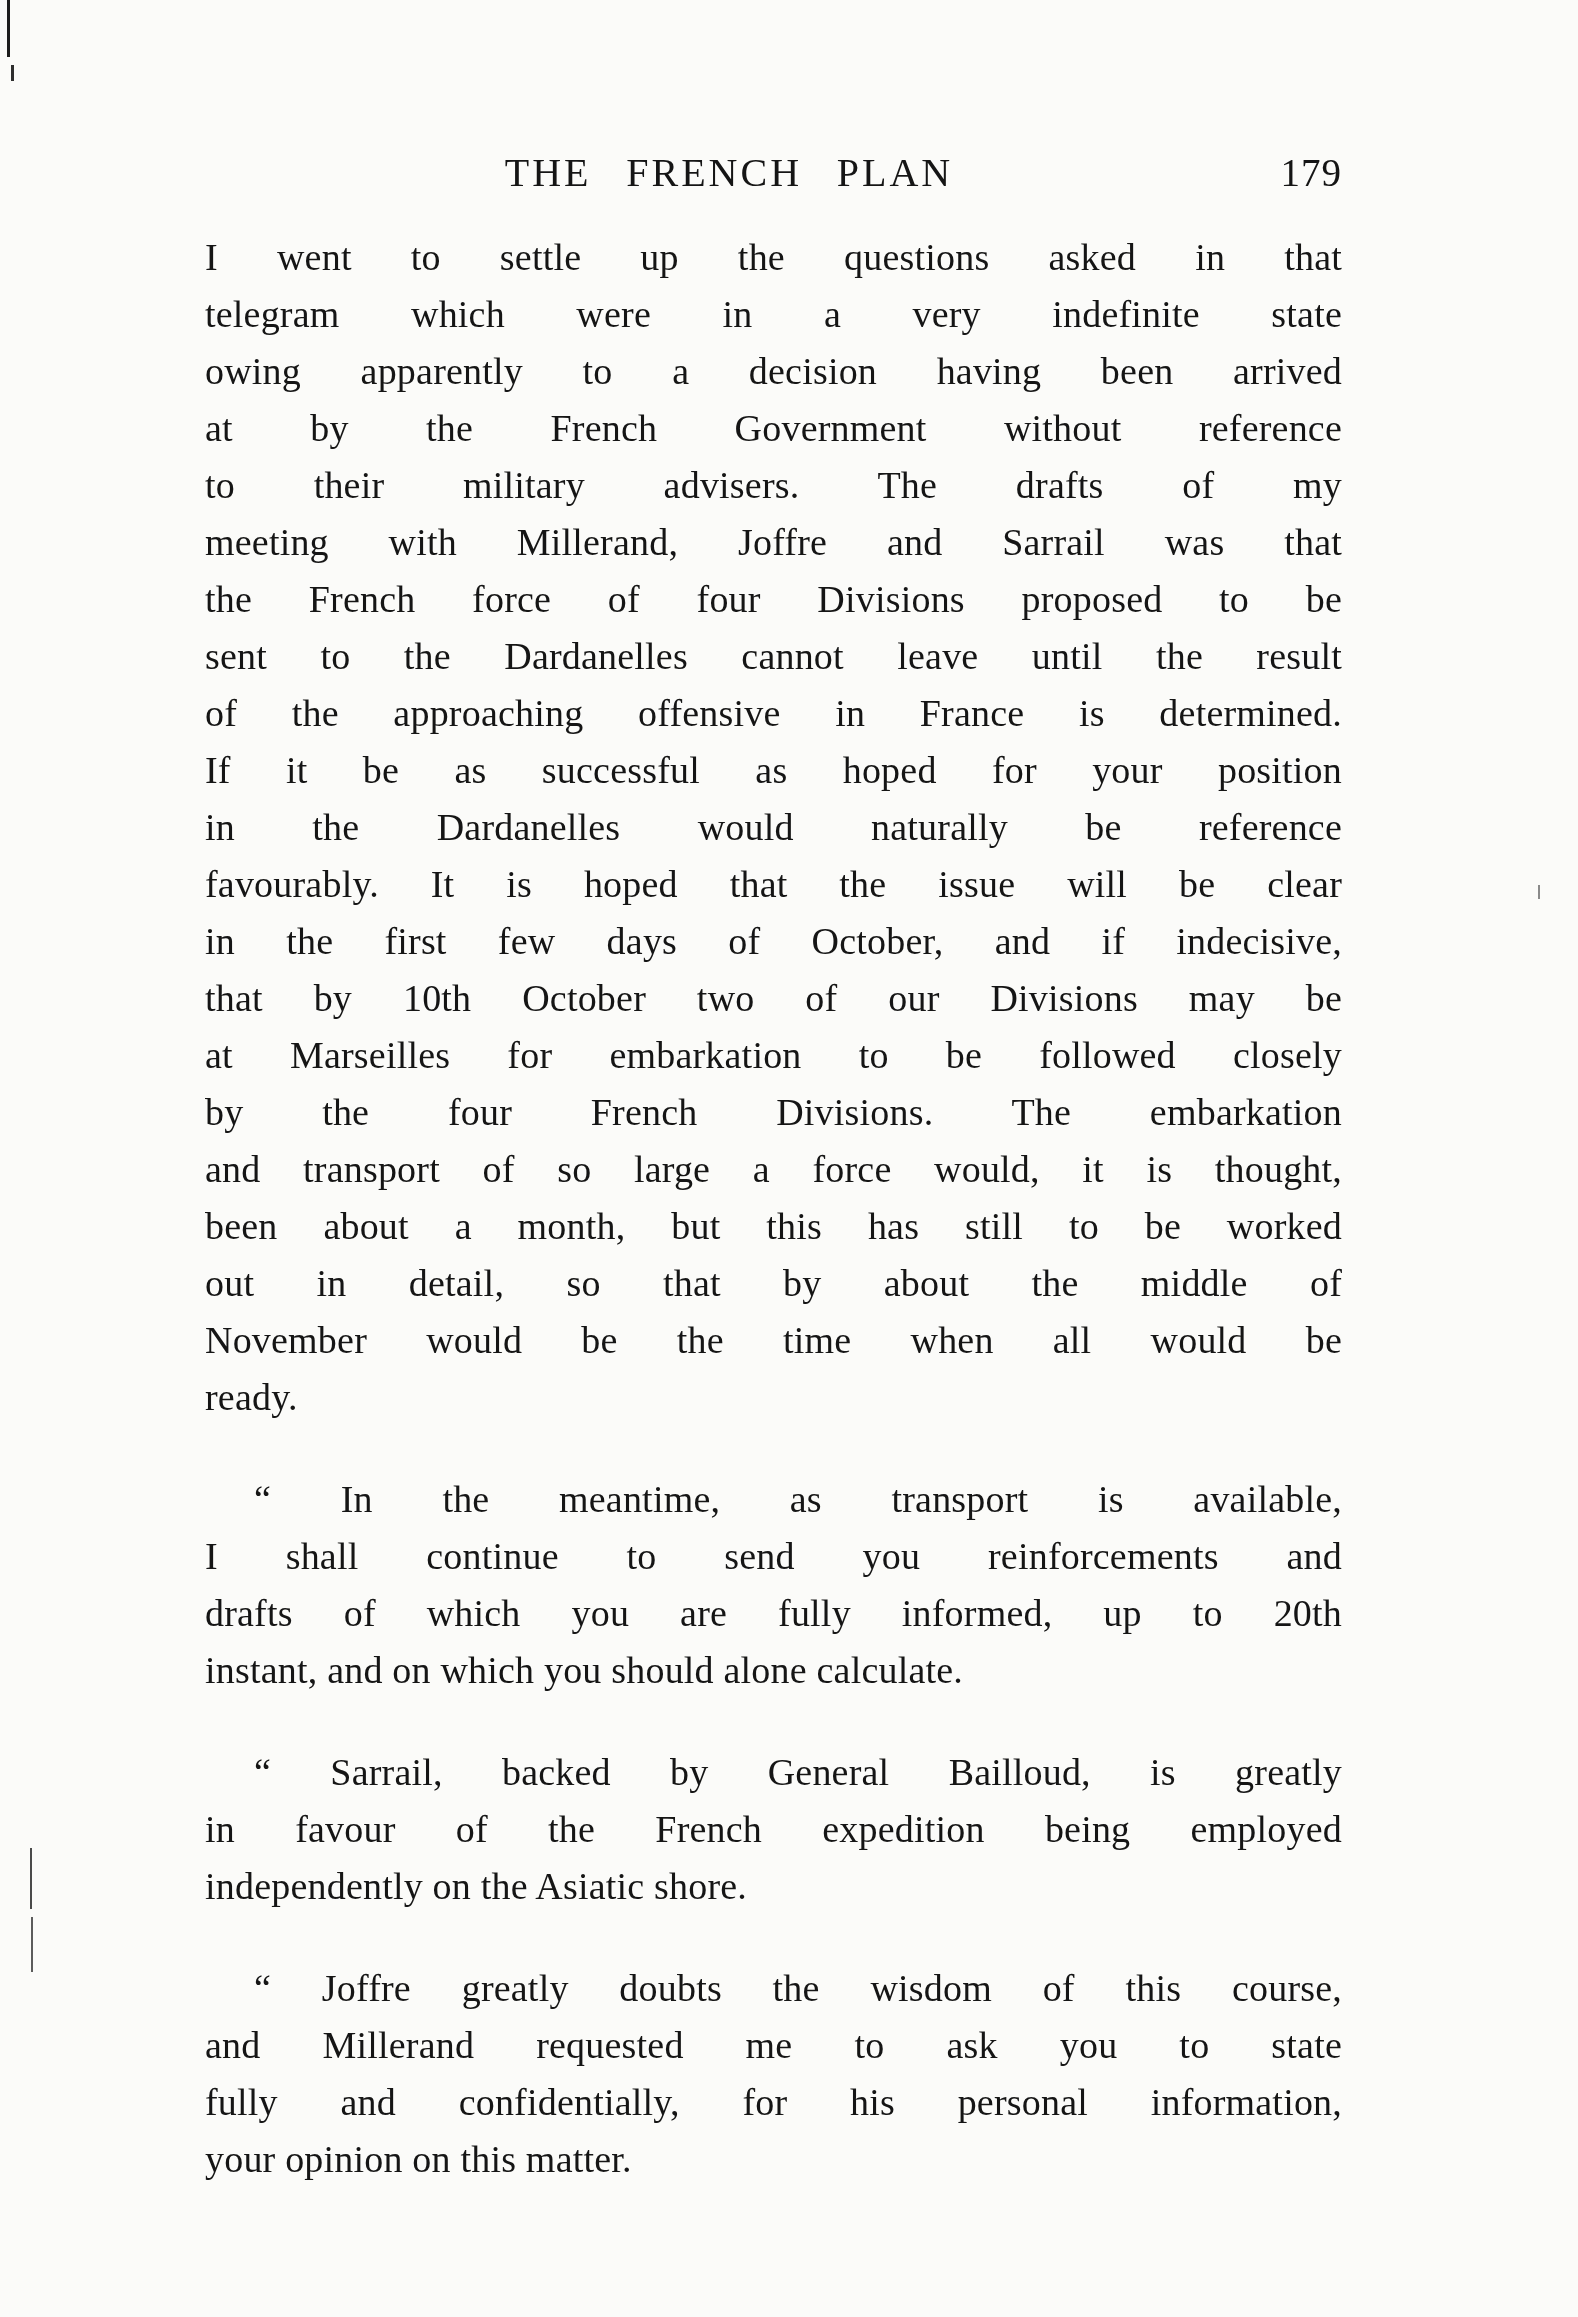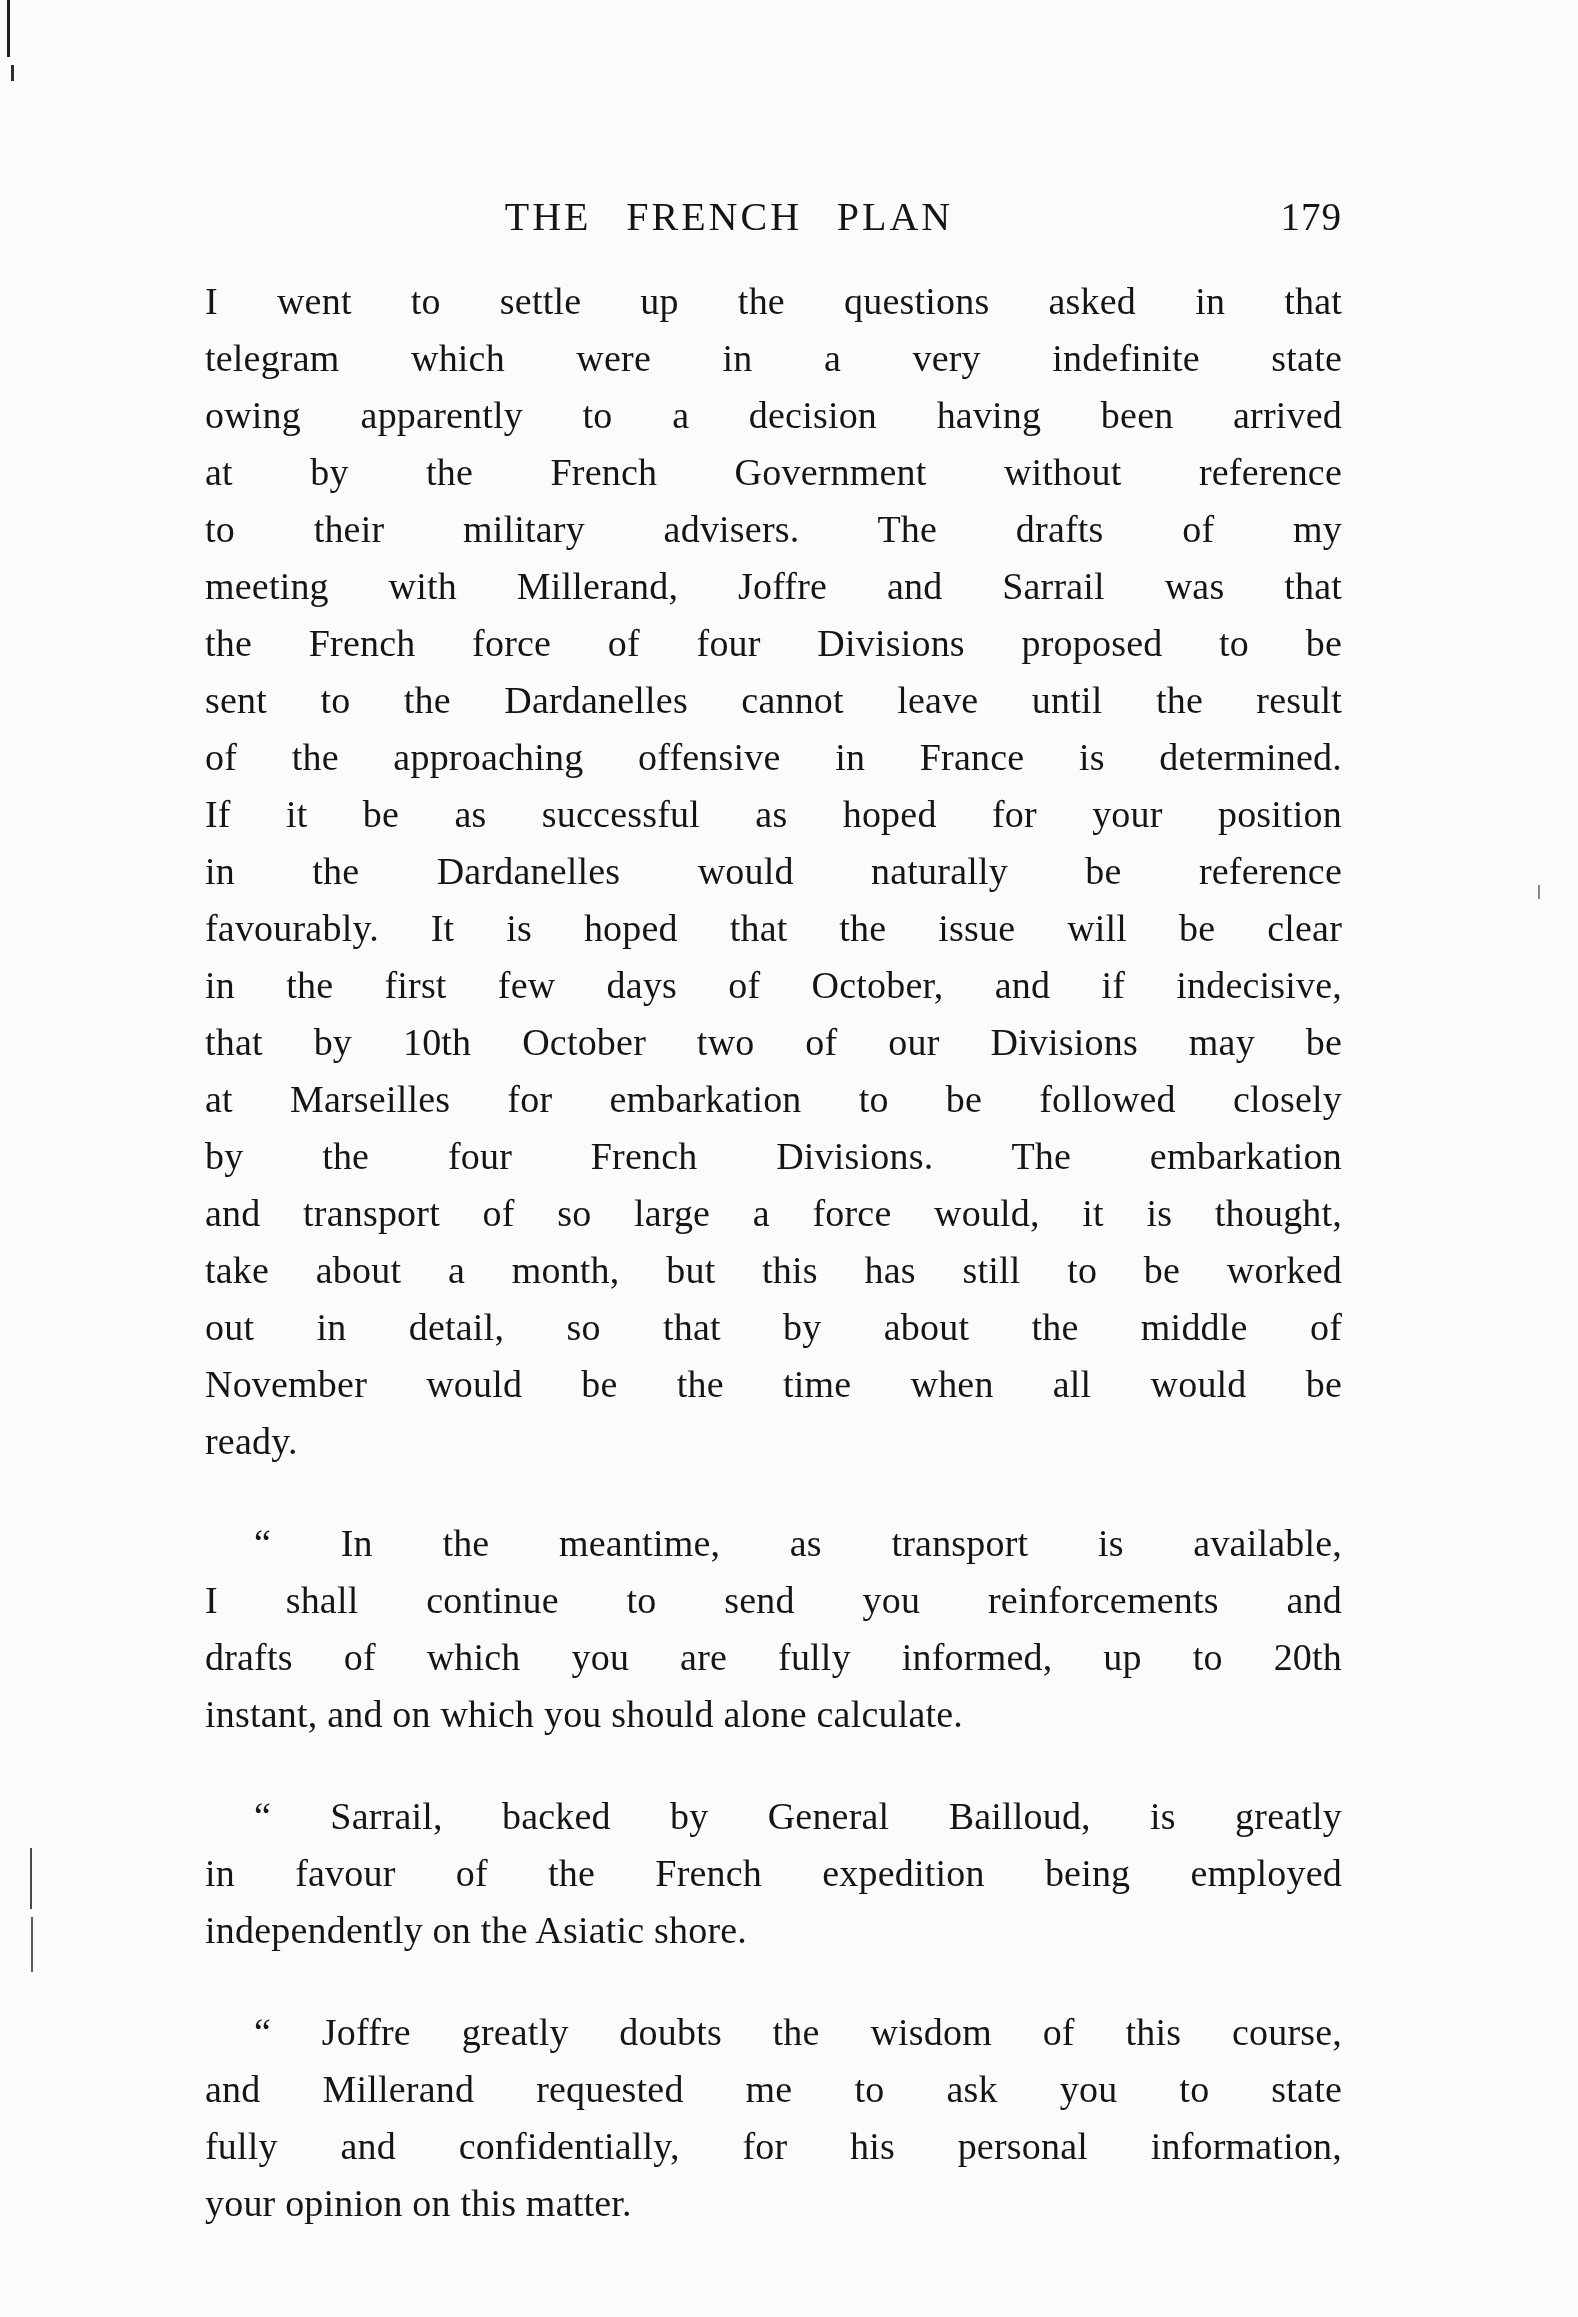--- a/index.html
+++ b/index.html
@@ -20,21 +20,20 @@
     left: 205px;
     top: 144px;
     width: 1137px;
   }
   .running-header {
     position: relative;
     height: 57px;
     line-height: 57px;
     margin-bottom: 27.6px;
     font-size: 40px;
-    margin-top: 44px;
   }
   .header-title {
     text-align: center;
     letter-spacing: 3px;
     word-spacing: 21.7px;
     padding-right: 89px; 
   }
   .page-number {
     position: absolute;
     right: 0;
@@ -101,21 +100,21 @@
         <div class="line">sent to the Dardanelles cannot leave until the result</div>
         <div class="line">of the approaching offensive in France is determined.</div>
         <div class="line">If it be as successful as hoped for your position</div>
         <div class="line">in the Dardanelles would naturally be reference</div>
         <div class="line">favourably. It is hoped that the issue will be clear</div>
         <div class="line">in the first few days of October, and if indecisive,</div>
         <div class="line">that by 10th October two of our Divisions may be</div>
         <div class="line">at Marseilles for embarkation to be followed closely</div>
         <div class="line">by the four French Divisions. The embarkation</div>
         <div class="line">and transport of so large a force would, it is thought,</div>
-        <div class="line">take about a month, but this has still to be worked</div>
+        <div class="line">been about a month, but this has still to be worked</div>
         <div class="line">out in detail, so that by about the middle of</div>
         <div class="line">November would be the time when all would be</div>
         <div class="line last">ready.</div>
       </div>
       <div class="paragraph">
         <div class="line indent">“ In the meantime, as transport is available,</div>
         <div class="line">I shall continue to send you reinforcements and</div>
         <div class="line">drafts of which you are fully informed, up to 20th</div>
         <div class="line last">instant, and on which you should alone calculate.</div>
       </div>

